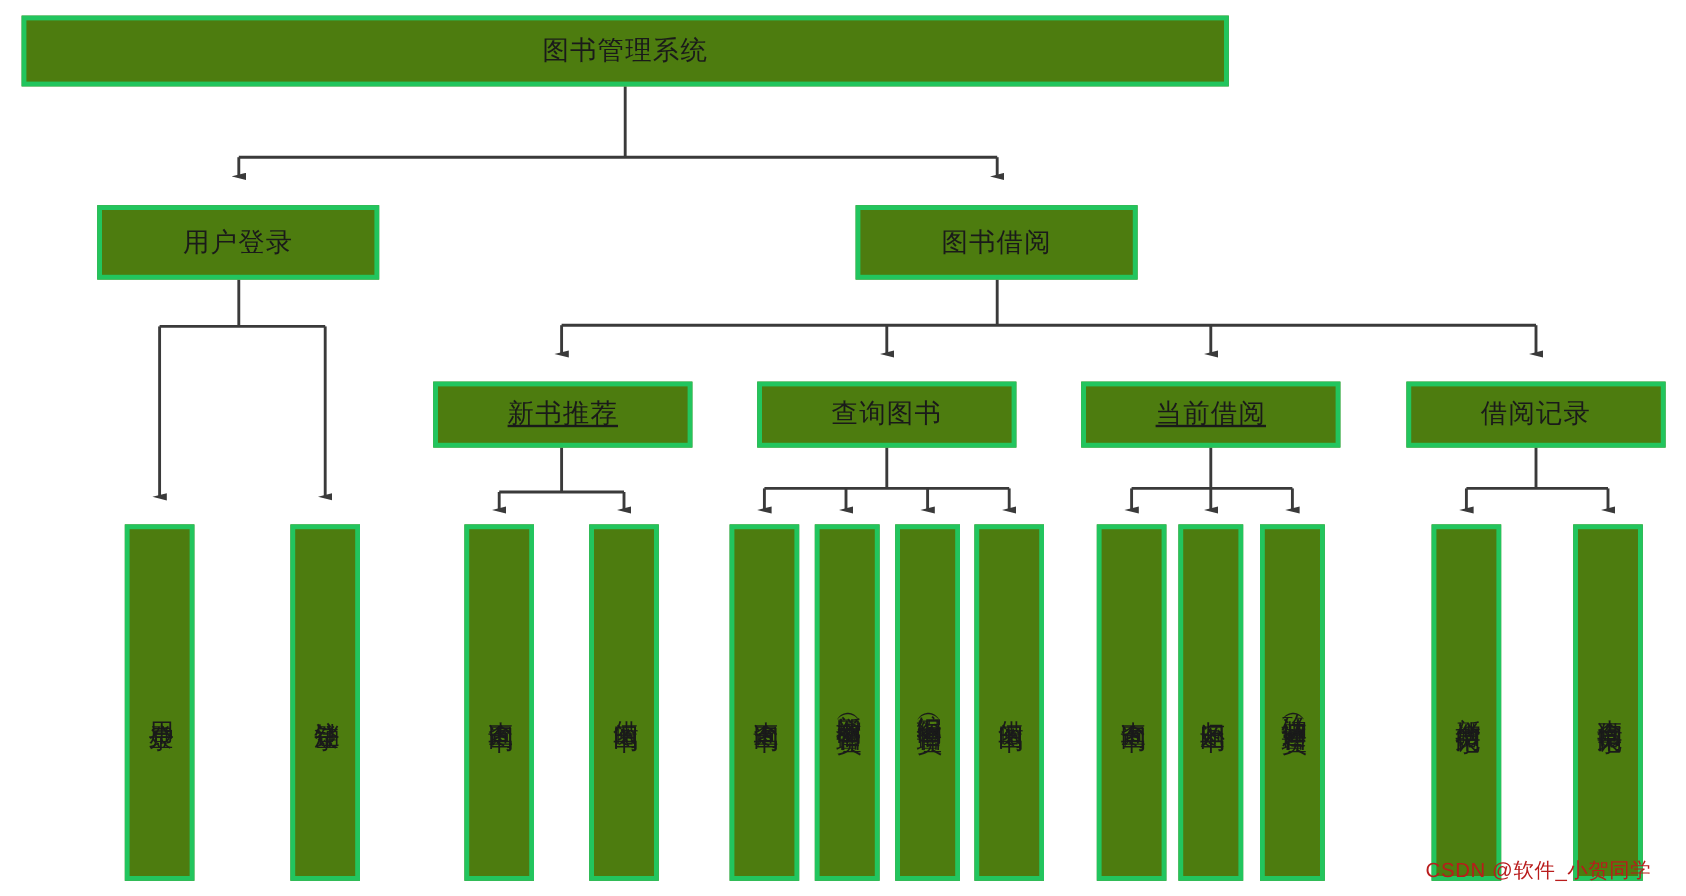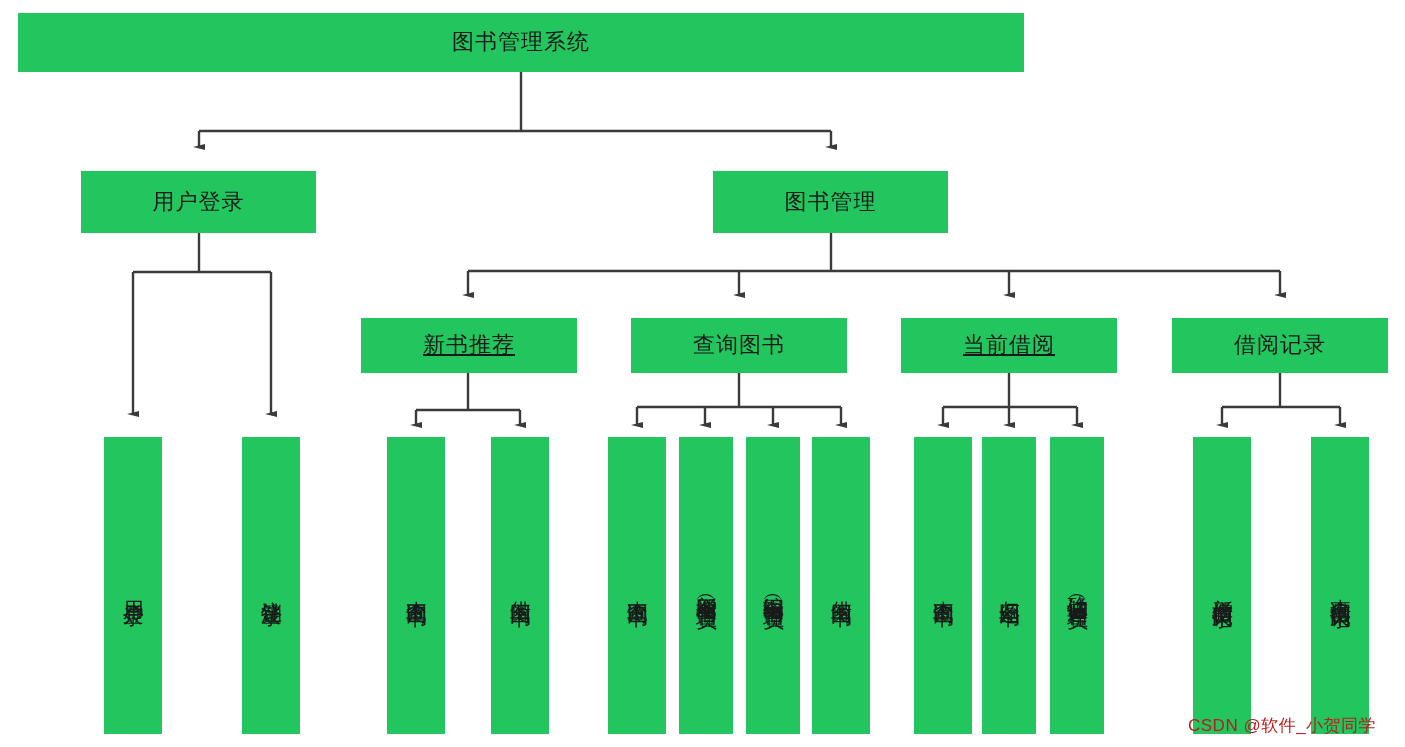--- a/index.html
+++ b/index.html
@@ -22,22 +22,22 @@
     position: absolute;
     left: 0;
     top: 0;
     width: 1405px;
     height: 747px;
     pointer-events: none;
   }
   .node {
     position: absolute;
     box-sizing: border-box;
-    background: #22c55e;
-    border: 2px solid #22c55e;
+    background: #4d7c0f;
+    border: 4px solid #22c55e;
     display: flex;
     align-items: center;
     justify-content: center;
     color: #1a1a1a;
   }
   .node-h .node-label {
     writing-mode: horizontal-tb;
     font-size: 22px;
     line-height: 1.1;
     letter-spacing: 1px;
@@ -123,21 +123,21 @@
   </svg>
 
   <div class="node node-h" style="left:18px; top:13px; width:1006px; height:59px;">
     <span class="node-label">图书管理系统</span>
   </div>
 
   <div class="node node-h" style="left:81px; top:171px; width:235px; height:62px;">
     <span class="node-label">用户登录</span>
   </div>
   <div class="node node-h" style="left:713px; top:171px; width:235px; height:62px;">
-    <span class="node-label">图书管理</span>
+    <span class="node-label">图书借阅</span>
   </div>
 
   <div class="node node-h" style="left:361px; top:318px; width:216px; height:55px;text-decoration:underline;">
     <span class="node-label">新书推荐</span>
   </div>
   <div class="node node-h" style="left:631px; top:318px; width:216px; height:55px;">
     <span class="node-label">查询图书</span>
   </div>
   <div class="node node-h" style="left:901px; top:318px; width:216px; height:55px;text-decoration:underline;">
     <span class="node-label">当前借阅</span>

